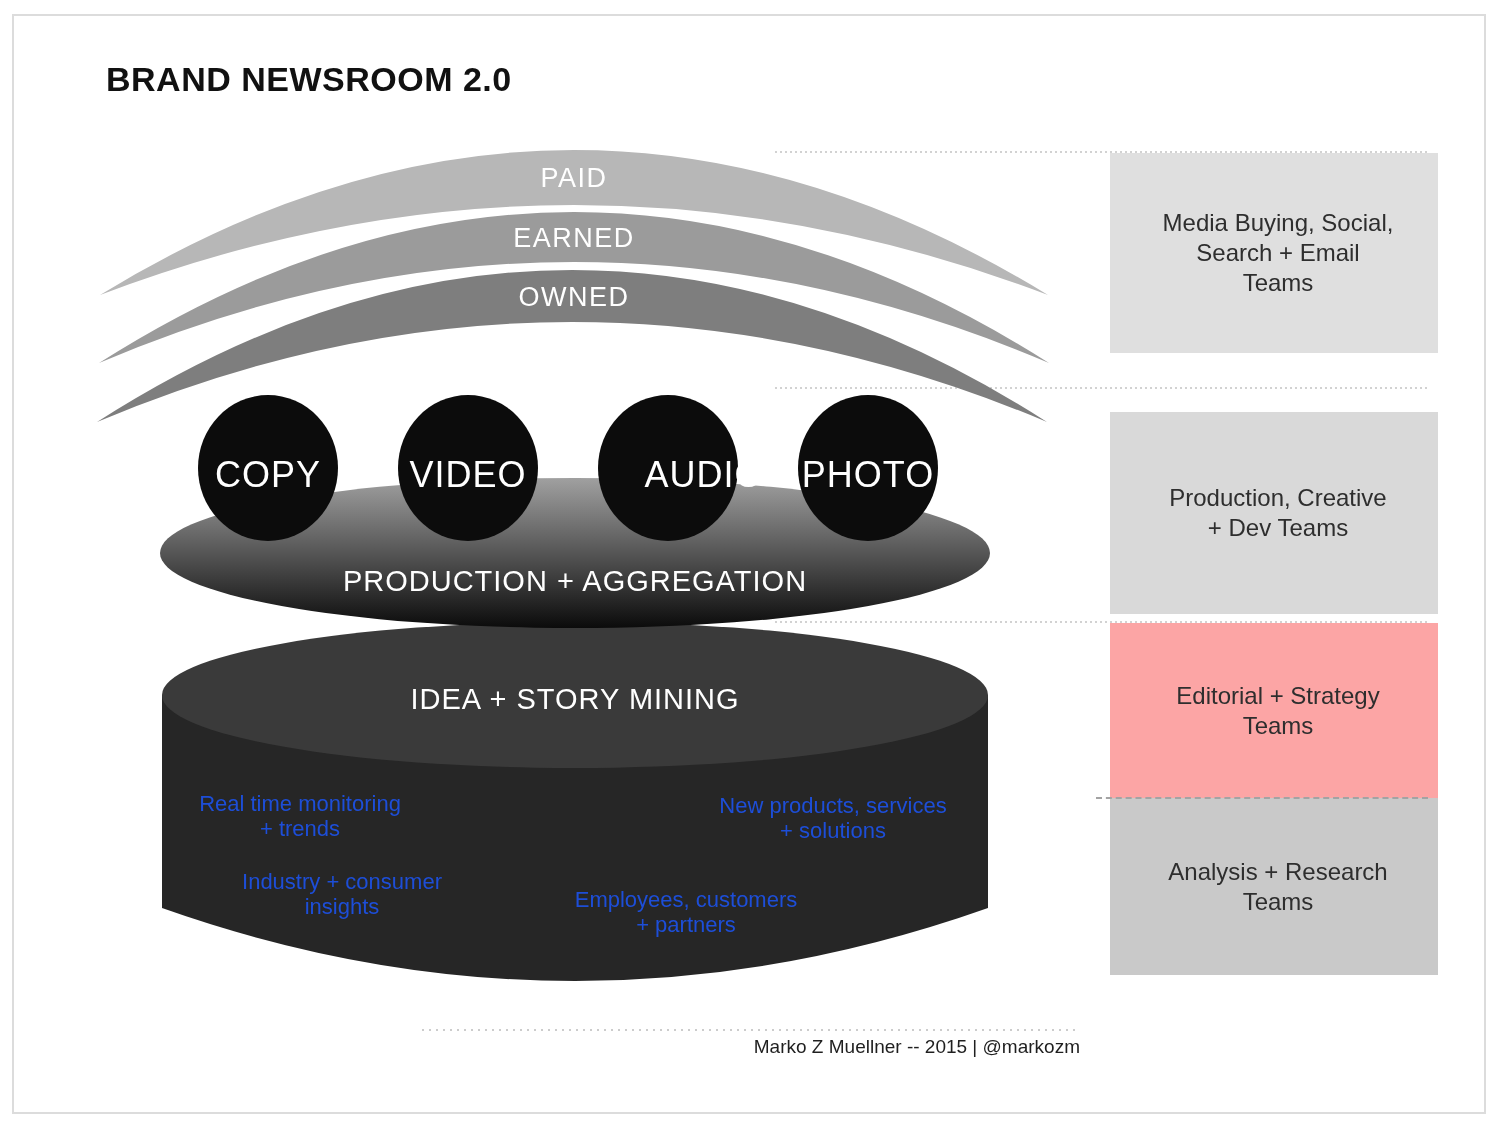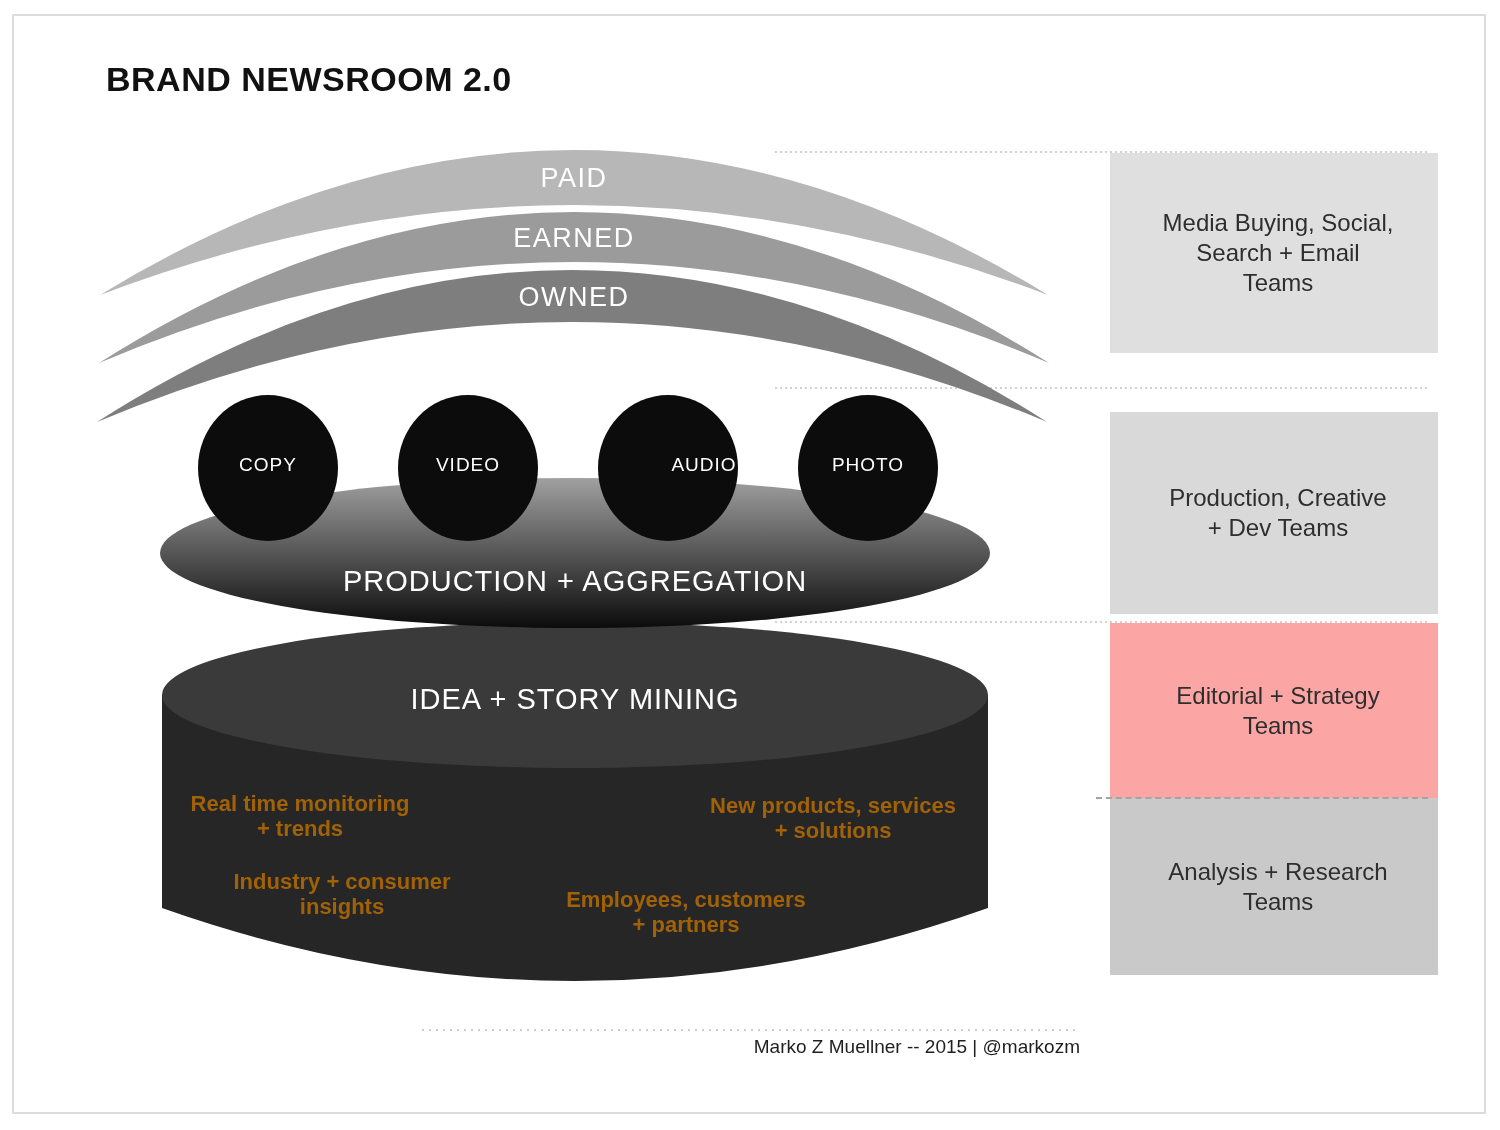--- a/index.html
+++ b/index.html
@@ -3,23 +3,23 @@
 <meta charset="utf-8">
 <style>
   html,body{margin:0;padding:0;background:#ffffff;}
   body{width:1500px;height:1130px;position:relative;font-family:"Liberation Sans",sans-serif;overflow:hidden;}
   .slide{position:absolute;inset:0;}
   .page-border{position:absolute;left:12px;top:14px;width:1474px;height:1100px;border:2px solid #dcdcdc;box-sizing:border-box;}
   .diagram{position:absolute;left:0;top:0;width:1500px;height:1130px;}
   .title{position:absolute;left:106px;top:60px;margin:0;font-size:34px;font-weight:700;color:#111;letter-spacing:0.5px;}
   .lbl{position:absolute;text-align:center;color:#ffffff;font-weight:300;}
   .band-lbl{font-size:27px;letter-spacing:1.5px;width:400px;left:374px;}
-  .circle-lbl{font-size:19px;letter-spacing:1px;width:140px;top:454px;}
+  .circle-lbl{font-size:36px;letter-spacing:1px;width:140px;top:454px;}
   .big-lbl{font-size:29px;letter-spacing:1px;width:600px;left:275px;}
-  .mine{position:absolute;text-align:center;color:#a16207;font-size:22px;line-height:25px;font-weight:700;}
+  .mine{position:absolute;text-align:center;color:#1d4ed8;font-size:22px;line-height:25px;font-weight:400;}
   .mine span{display:block;}
   .teambox{position:absolute;left:1110px;width:320px;display:flex;align-items:center;justify-content:center;text-align:center;color:#2e2e2e;font-size:24px;line-height:30px;padding-left:8px;}
   .teambox span{display:block;}
   .box-divider{position:absolute;left:1096px;top:797px;width:332px;height:0;border-top:2px dashed #a3a3a3;}
   .footer{position:absolute;left:420px;top:1036px;width:660px;text-align:right;font-size:19px;color:#1f1f1f;}
 </style>
 </head>
 <body>
 
 <div class="slide">

